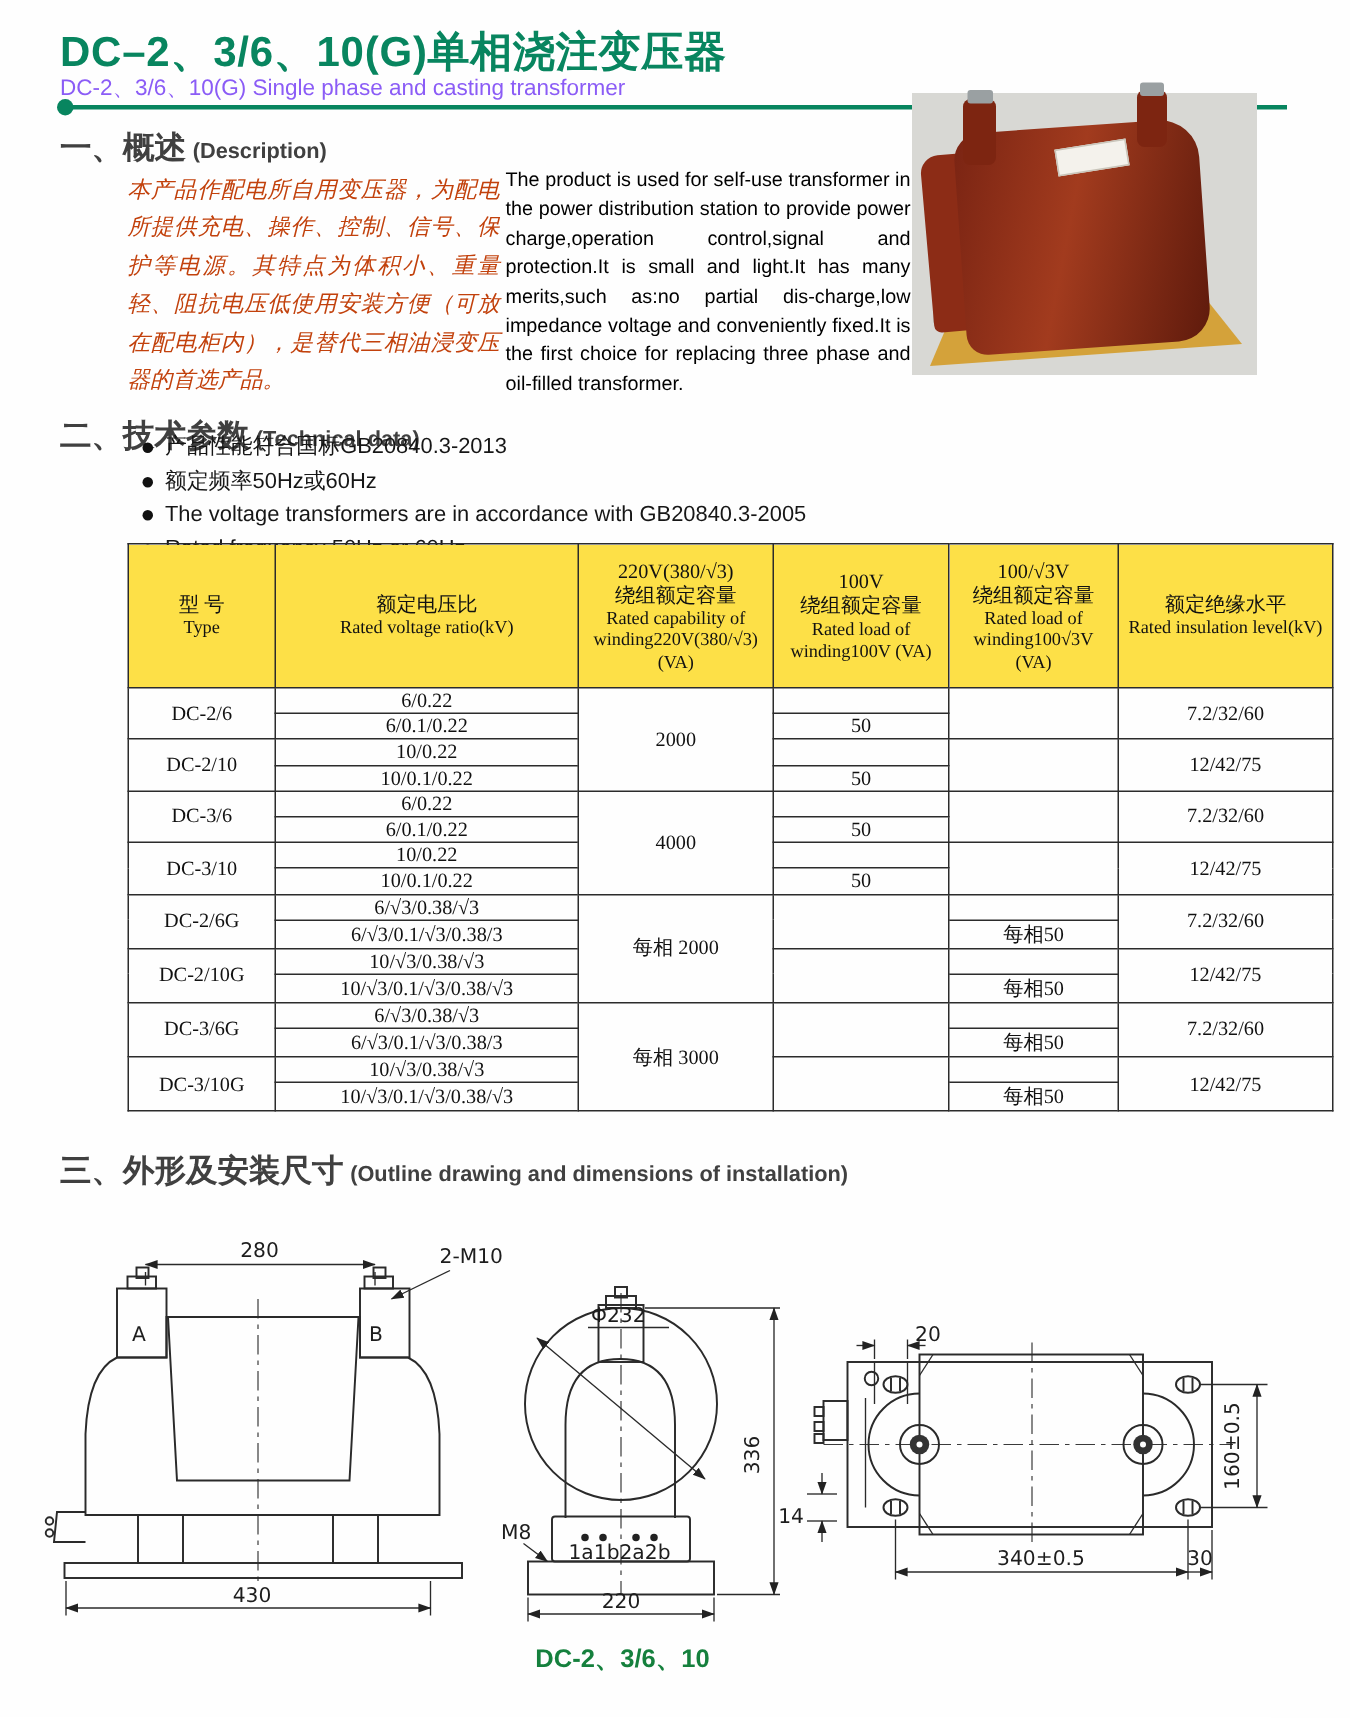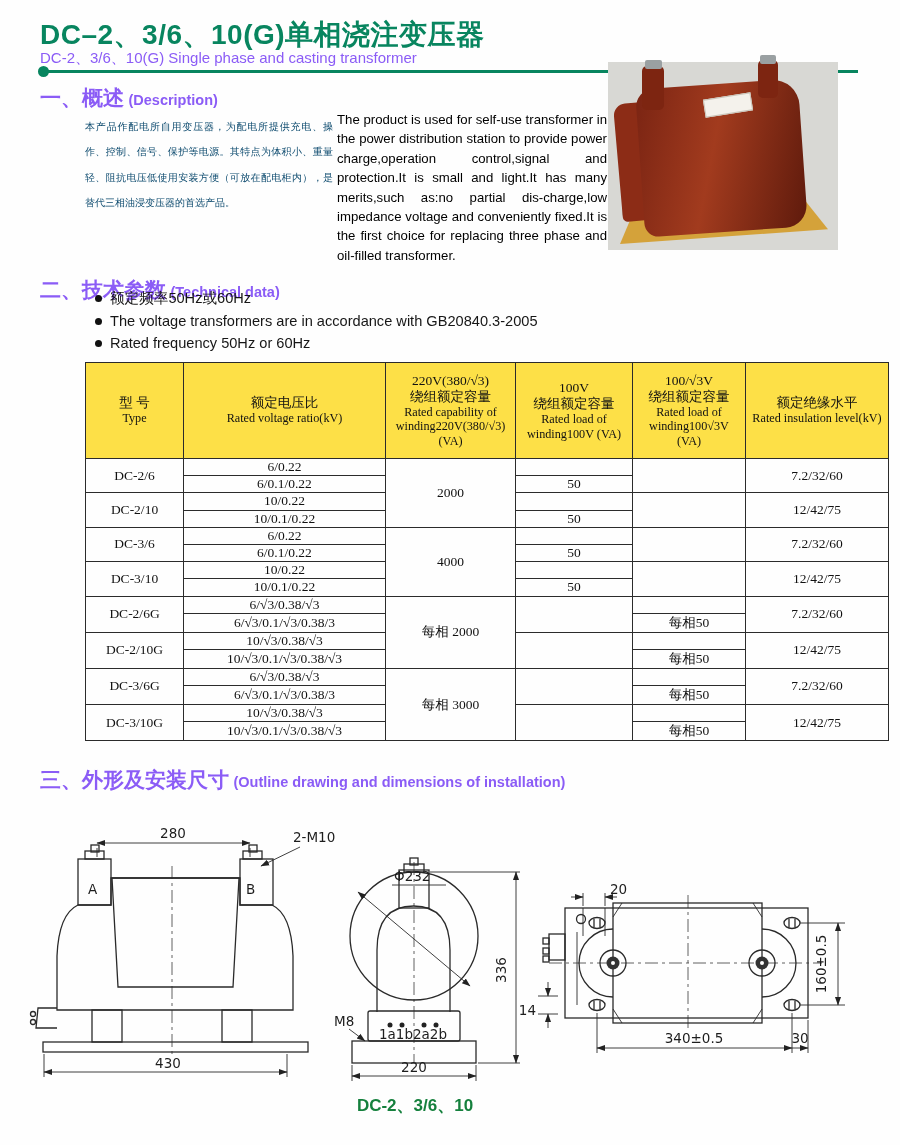--- a/index.html
+++ b/index.html
@@ -6,27 +6,27 @@
   body { background:#fff; }
   .page { position:relative; width:900px; height:1145px; background:#fefefe; overflow:hidden;
           font-family:"Liberation Sans", sans-serif; color:#1a1a1a; }
 
   
   .title { position:absolute; left:40px; top:16px; font-size:28px; font-weight:bold; color:#08855f; letter-spacing:.5px; }
   .subtitle { position:absolute; left:40px; top:49px; font-size:15px; color:#8b5cf6; }
   .rule { position:absolute; left:40px; top:70px; width:818px; height:3px; background:#08855f; }
   .rule::before { content:""; position:absolute; left:-2px; top:-4px; width:11px; height:11px; border-radius:50%; background:#08855f; }
 
-  .sec-head { position:absolute; color:#8b5cf6; white-space:nowrap; }
+  .sec-head { position:absolute; color:#404040; white-space:nowrap; }
   .sec-head .cnh { font-size:21px; font-weight:bold; }
   .sec-head .enh { font-size:14.5px; font-weight:bold; }
 
   
-  .para-cn { position:absolute; left:85px; top:114px; width:248px; font-size:10px; line-height:25.4px;
-             text-align:justify; color:#0c4a6e; font-weight:500; }
+  .para-cn { position:absolute; left:85px; top:114px; width:248px; font-size:15px; line-height:25.4px;
+             text-align:justify; color:#c2410c; font-weight:500;font-style:italic; }
   .para-en { position:absolute; left:337px; top:110px; width:270px; font-size:13.2px; line-height:19.4px;
              text-align:justify; color:#000000; }
 
   
   .photo { position:absolute; left:608px; top:62px; width:230px; height:188px; background:#d8d8d4; }
   .photo * { position:absolute; }
   .ph-base { left:12px; bottom:6px; width:208px; height:46px; background:#d4a23a;
              clip-path:polygon(7% 25%, 88% 0%, 100% 68%, 0% 100%); }
   .ph-body { left:32px; top:22px; width:163px; height:148px; border-radius:18px 26px 22px 14px;
              background:linear-gradient(105deg,#7a2413 0%,#a23b1e 45%,#5e1a0c 100%); transform:rotate(-4deg); }
@@ -89,20 +89,21 @@
     <div class="ph-bush2"></div>
     <div class="ph-cap2"></div>
     <div class="ph-label"></div>
   </div>
 
   <div class="sec-head" style="left:40px; top:276px;">
     <span class="cnh">二、技术参数</span>
     <span class="enh">(Technical data)</span>
   </div>
   <ul class="bullets">
+    <li>产品性能符合国标GB20840.3-2013</li>
     <li>额定频率50Hz或60Hz</li>
     <li>The voltage transformers are in accordance with GB20840.3-2005</li>
     <li>Rated frequency 50Hz or 60Hz</li>
   </ul>
 
   <table class="spec">
     <colgroup>
         <col style="width:98px">
         <col style="width:202px">
         <col style="width:130px">

